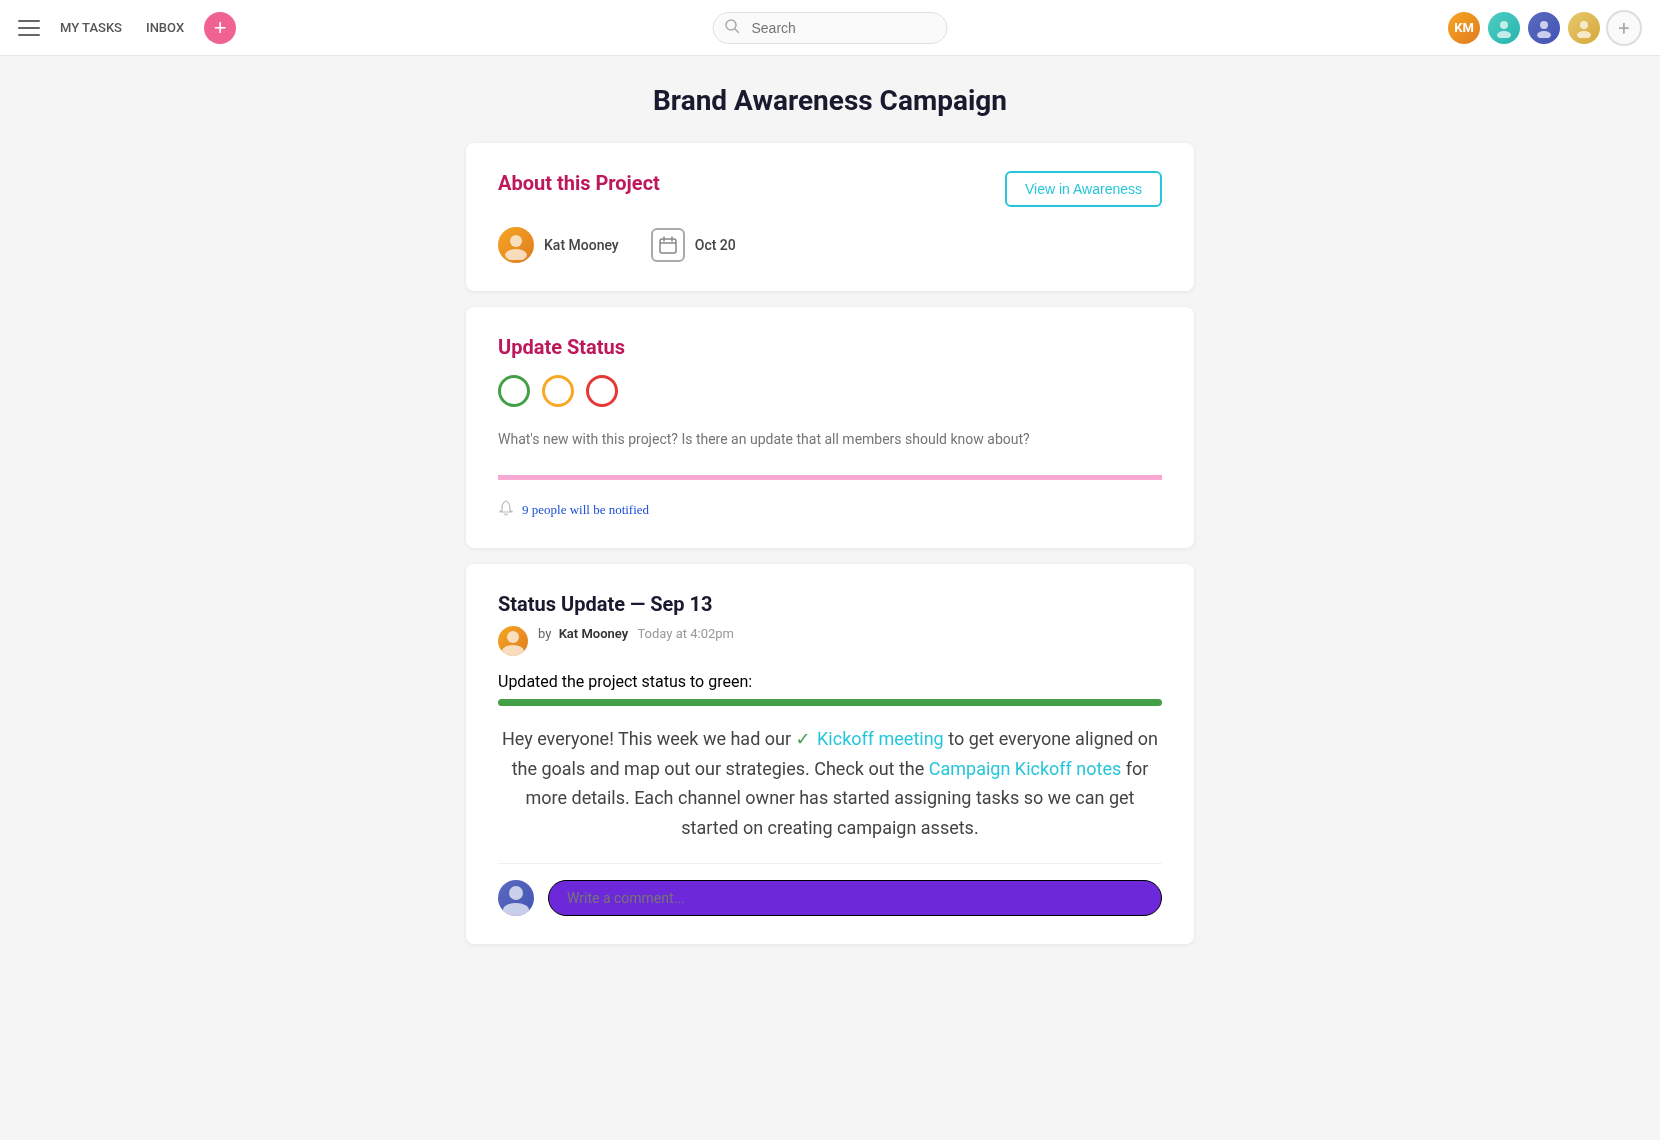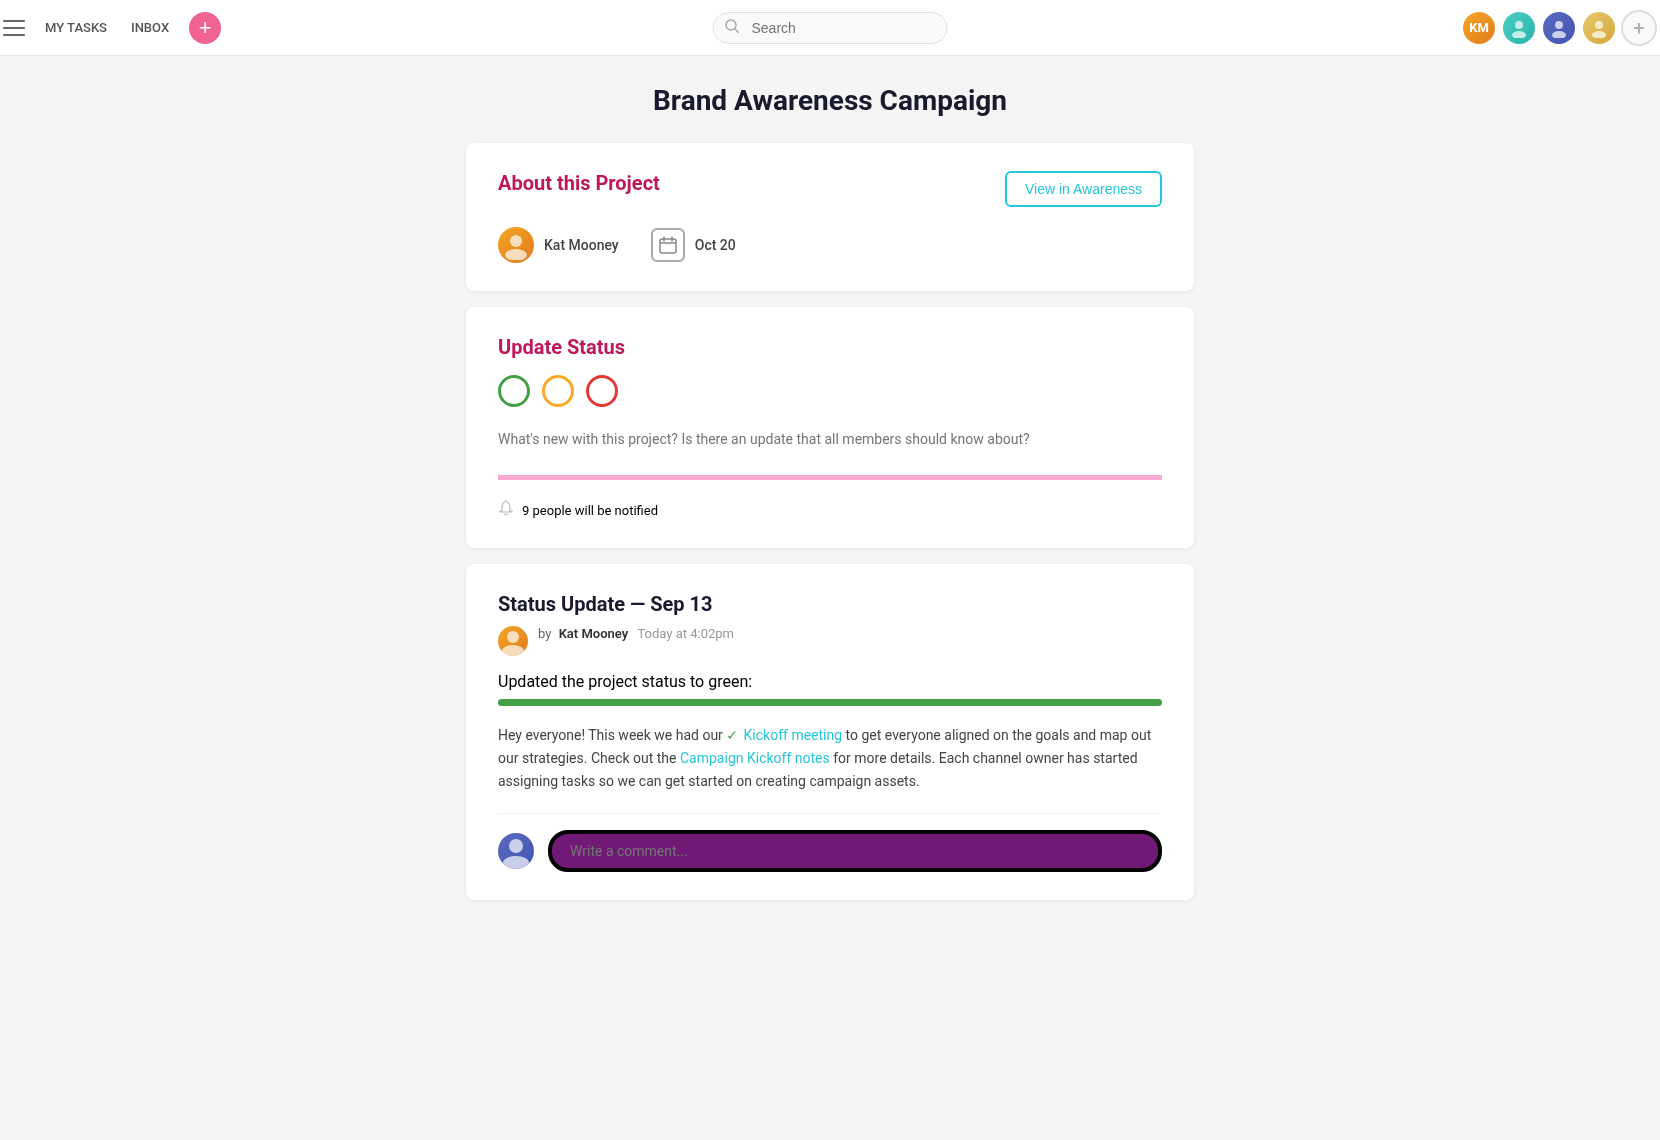--- a/index.html
+++ b/index.html
@@ -9,21 +9,21 @@
       color: #1a1a2e;
       min-height: 1140px;
     }
 
     
     .top-nav {
       background: #fff;
       height: 56px;
       display: flex;
       align-items: center;
-      padding: 0 3px;
+      padding: 0 18px;
       border-bottom: 1px solid #e8e8e8;
       position: relative;
       z-index: 10;
     }
     .nav-left {
       display: flex;
       align-items: center;
       gap: 16px;
     }
     .hamburger-icon {
@@ -255,21 +255,22 @@
       align-items: center;
       gap: 8px;
       margin-top: 16px;
     }
     .bell-icon {
       color: #bbb;
       font-size: 16px;
     }
     .notify-text {
       font-size: 13px;
-      color: #000000;
+      color: #1d4ed8;
+      font-family: Liberation Serif, serif;
     }
 
     
     .update-title {
       font-size: 20px;
       font-weight: 700;
       color: #1a1a2e;
       margin-bottom: 10px;
     }
     .update-byline {
@@ -302,23 +303,24 @@
       margin-bottom: 8px;
     }
     .green-bar {
       width: 100%;
       height: 7px;
       background: #43a047;
       border-radius: 4px;
       margin-bottom: 18px;
     }
     .update-body {
-      font-size: 14px;
+      font-size: 18px;
       color: #444;
       line-height: 1.65;
+      text-align: center;
     }
     .update-body a {
       color: #26c6da;
       text-decoration: none;
     }
     .checkmark {
       color: #43a047;
       margin-right: 2px;
     }
 
@@ -334,27 +336,27 @@
     .comment-avatar {
       width: 36px;
       height: 36px;
       border-radius: 50%;
       background: #5b6abf;
       flex-shrink: 0;
       overflow: hidden;
     }
     .comment-input {
       flex: 1;
-      border: 4px solid #000000;
+      border: 1px solid #000000;
       border-radius: 20px;
       padding: 9px 18px;
       font-size: 14px;
       color: #bbb;
       outline: none;
-      background: #701a75;
+      background: #6d28d9;
       font-family: inherit;
     }
 
     
     .face-kat {
       background: linear-gradient(135deg, #f5a623 0%, #e8893a 100%);
     }
     .face-user2 {
       background: linear-gradient(135deg, #4ecdc4 0%, #26b5ac 100%);
     }

